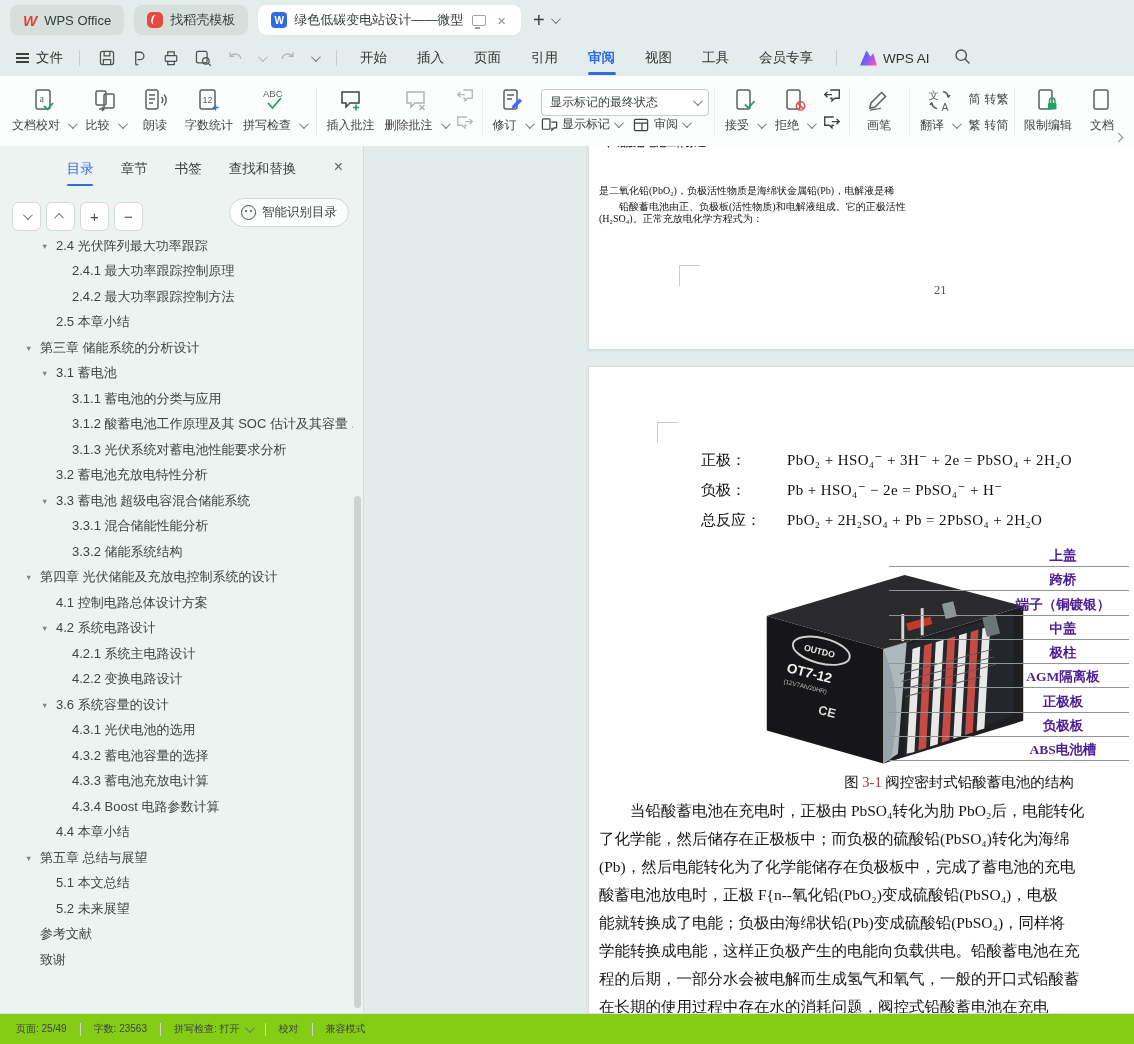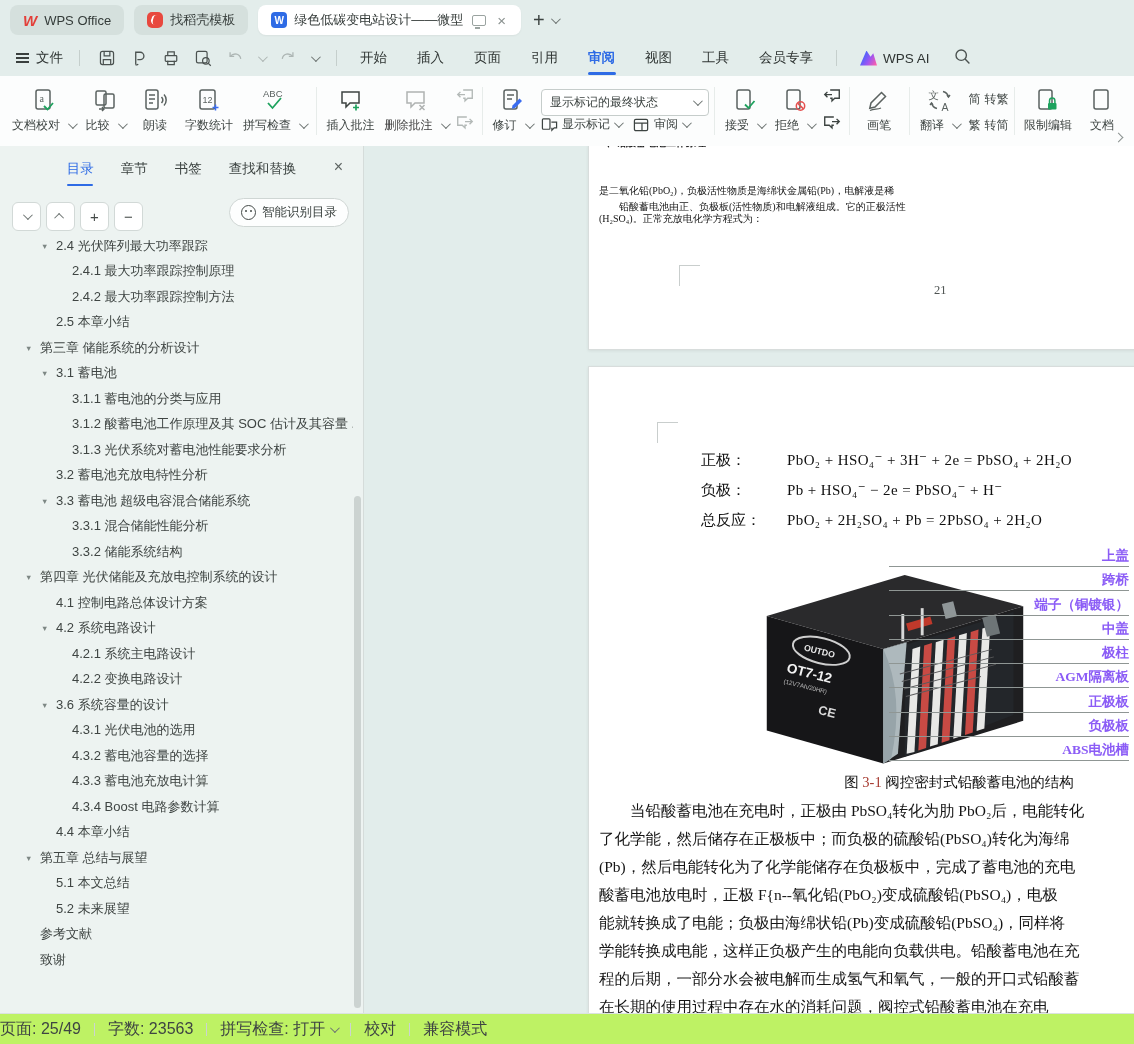--- a/index.html
+++ b/index.html
@@ -75,28 +75,28 @@
   .page2{top:220px;height:700px;}
   .doctext{position:absolute;white-space:nowrap;font-family:"Liberation Serif","DejaVu Serif",serif;font-size:10px;color:#151515;}
   .dochead{font-weight:bold;}
   .cornermark{position:absolute;width:20px;height:20px;border-left:1px solid #c9cecd;border-top:1px solid #c9cecd;}
   .pagenum{position:absolute;font-family:"Liberation Serif",serif;font-size:12.5px;color:#4e5452;}
   .eqs{position:absolute;top:78px;left:112px;font-family:"Liberation Serif","DejaVu Serif",serif;font-size:15px;color:#111;}
   .eqrow{display:flex;height:30px;align-items:center;}
   .eqlabel{width:86px;}
   .eqformula{letter-spacing:.4px;white-space:nowrap;}
   .callouts{position:absolute;left:300px;width:240px;top:180px;height:214px;display:flex;flex-direction:column;justify-content:space-between;z-index:3;}
-  .callout{position:relative;border-bottom:1px solid #8f9694;text-align:right;padding:0 0 1px 45%;font-family:"Liberation Serif",serif;font-size:13.5px;font-weight:bold;color:#8b5cf6;white-space:nowrap;}
+  .callout{position:relative;border-bottom:1px solid #8f9694;text-align:center;padding:0 0 1px 45%;font-family:"Liberation Serif",serif;font-size:13.5px;font-weight:bold;color:#4c1d95;white-space:nowrap;}
   .batwrap{position:absolute;left:170px;top:192px;z-index:2;}
   .figcaption{position:absolute;top:406px;left:150px;width:440px;text-align:center;font-family:"Liberation Serif",serif;font-size:14.5px;color:#111;}
   .fignum{color:#a63a30;}
   .para{position:absolute;top:430px;left:10px;right:0;}
   .paraline{height:28px;line-height:28px;white-space:nowrap;overflow:hidden;font-family:"Liberation Serif","DejaVu Serif",serif;font-size:15.5px;color:#151515;}
   
-  .statusbar{position:absolute;left:0;right:0;bottom:0;height:30px;background:#bef264;border-top:1px solid #dbe2e0;display:flex;align-items:center;font-size:16px;color:#3f4543;}
+  .statusbar{position:absolute;left:0;right:0;bottom:0;height:30px;background:#84cc16;border-top:1px solid #dbe2e0;display:flex;align-items:center;padding-left:16px;font-size:10px;color:#3f4543;}
   .sdiv{width:1px;height:13px;background:#ccd3d1;margin:0 13px;}
   .sitem{display:flex;align-items:center;gap:5px;white-space:nowrap;}
 </style>
 </head>
 <body>
 
 <div class="stage">
 
   <div class="tabbar">
     <div class="tab inactive">

